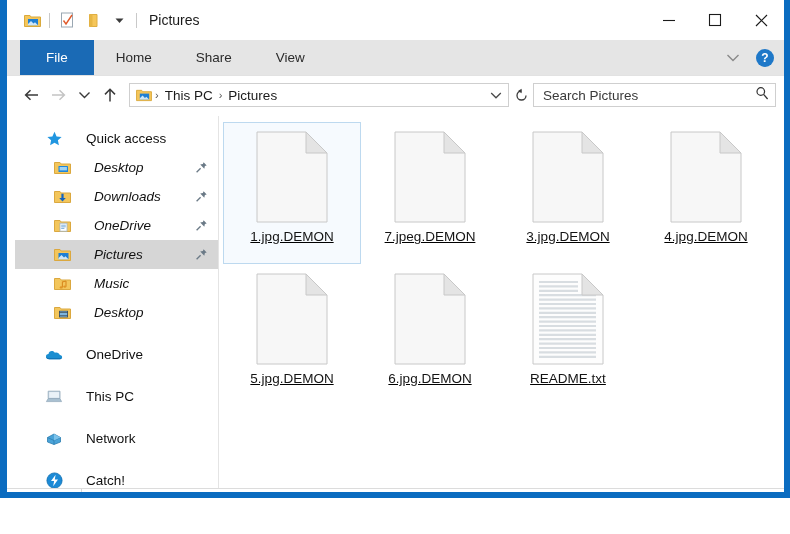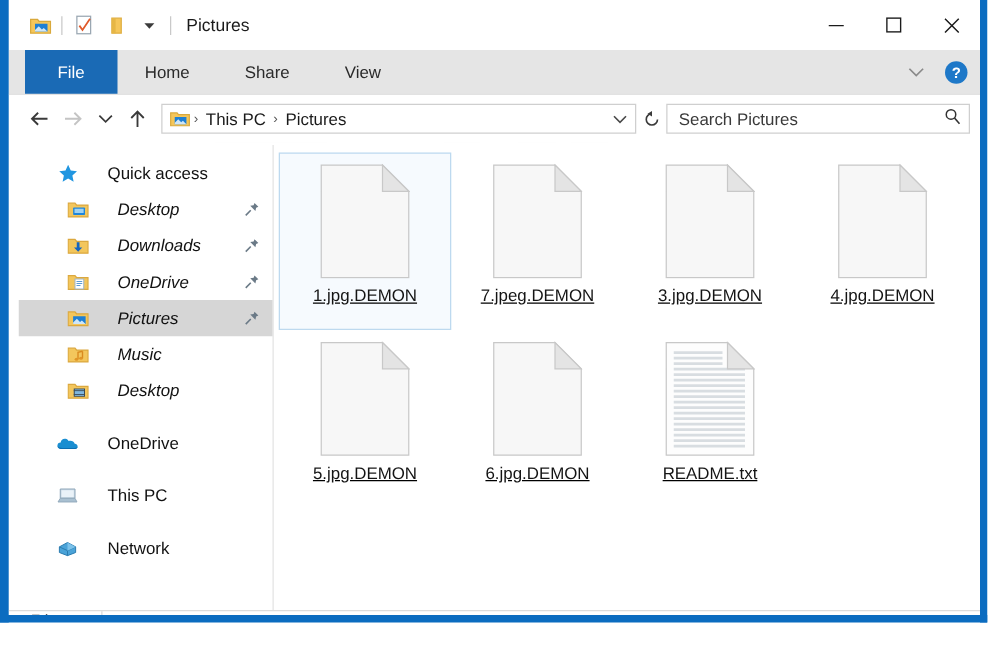--- a/index.html
+++ b/index.html
@@ -567,20 +567,30 @@
             <path d="M2.5 6.5 L9 9.5 L15.5 6.5" fill="none" stroke="#2b7cb0" stroke-width="0.8"></path>
             <path d="M9 9.5 L9 13.5" stroke="#2b7cb0" stroke-width="0.8"></path>
             <path d="M9 3 L15.5 6.5 L9 9.5 Z" fill="#7cc2ea"></path>
           </svg>
         </span>
         <span class="nav-label">Network</span>
       </div>
 
       <div class="nav-gap"></div>
 
+      <div class="nav-item">
+        <span class="nav-ico">
+          <svg width="17" height="17" viewBox="0 0 17 17">
+            <circle cx="8.5" cy="8.5" r="7.6" fill="#1c8ad6"></circle>
+            <circle cx="8.5" cy="8.5" r="7.6" fill="none" stroke="#0f6eb0" stroke-width="0.8"></circle>
+            <path d="M9.6 2.8 L5 9.1 L8.1 9.1 L7.2 14.2 L12 7.6 L8.8 7.6 Z" fill="#ffffff"></path>
+          </svg>
+        </span>
+        <span class="nav-label">Catch!</span>
+      </div>
     </div>
 
     <div id="divider"></div>
 
     <div id="content">
       <div id="filegrid">
 
         <div class="file-item selected">
           <div class="file-icon-wrap">
             <svg width="72" height="92" viewBox="0 0 72 92">

